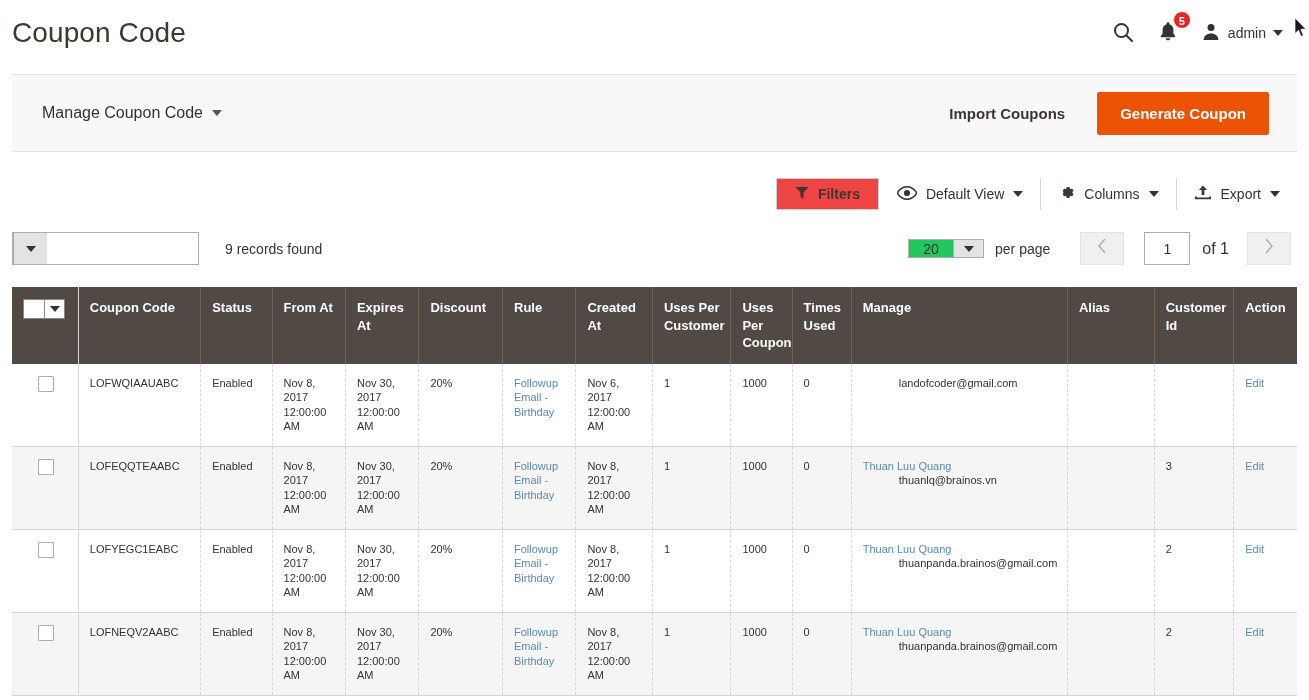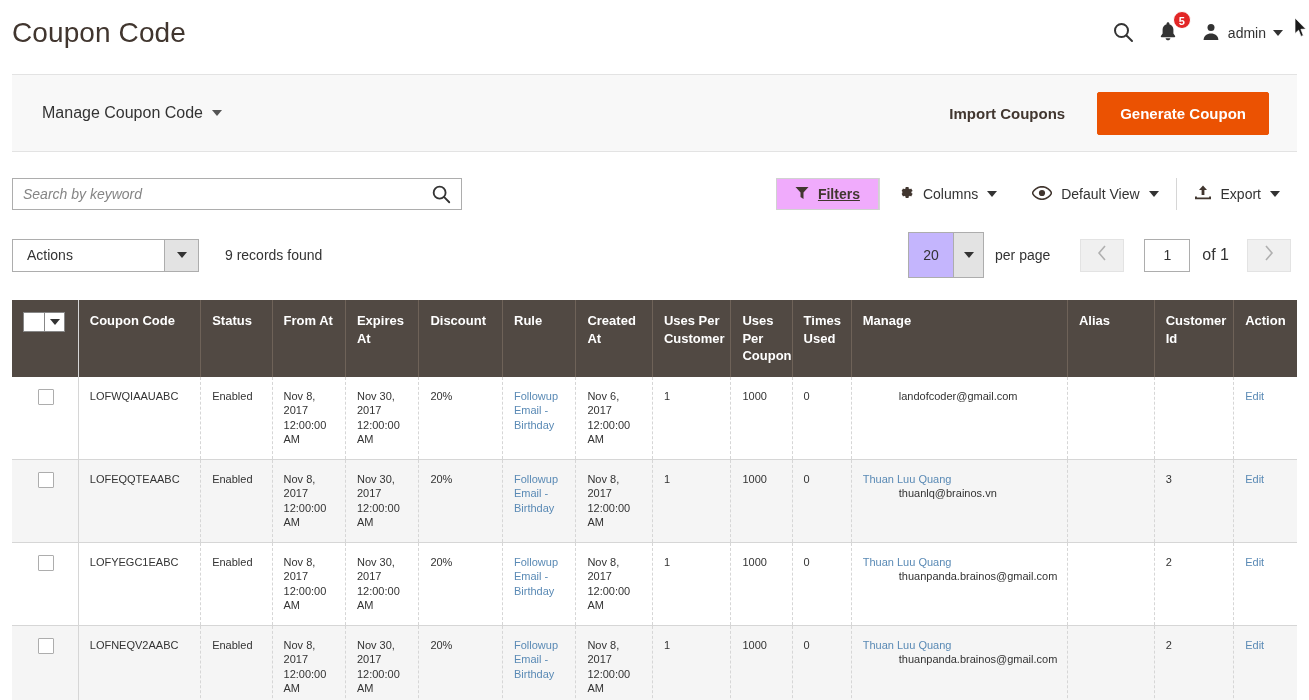--- a/index.html
+++ b/index.html
@@ -131,30 +131,29 @@
   .search-box input::placeholder { color: #858585; font-style: italic; }
   .search-icon-inner {
     position: absolute; right: 10px; top: 5px;
     cursor: pointer;
   }
   .toolbar-right {
     margin-left: auto;
     display: flex; align-items: center;
   }
   .filters-btn {
-    background: #f0abfc;
+    background: #ef4444;
     border: 1px solid #d1d1d1;
     height: 32px;
     display: flex; align-items: center; gap: 9px;
     padding: 0 18px;
     font-size: 14px; font-weight: bold;
     color: #41362f;
     cursor: pointer;
     font-family: inherit;
-    text-decoration: underline;
   }
   .tb-item {
     display: flex; align-items: center; gap: 9px;
     padding: 0 17px;
     height: 32px;
     font-size: 14px;
     color: #333;
     cursor: pointer;
     border-left: 1px solid transparent;
   }
@@ -190,22 +189,22 @@
     font-size: 14px;
     color: #333;
   }
   .pager {
     margin-left: auto;
     display: flex; align-items: center;
   }
   .perpage-select {
     display: flex; align-items: stretch;
     border: 1px solid #adadad;
-    height: 46px; width: 76px;
-    background: #c4b5fd;
+    height: 19px; width: 76px;
+    background: #22c55e;
   }
   .perpage-select .lbl {
     flex: 1; display: flex; align-items: center; justify-content: center;
     font-size: 14px;
   }
   .perpage-select .arrow-box {
     width: 30px; background: #e3e3e3;
     border-left: 1px solid #adadad;
     display: flex; align-items: center; justify-content: center;
   }
@@ -351,78 +350,68 @@
 <div class="action-bar">
   <div class="manage-dd">
     <span>Manage Coupon Code</span>
     <span class="caret"></span>
   </div>
   <button class="btn-secondary">Import Coupons</button>
   <button class="btn-primary">Generate Coupon</button>
 </div>
 
 <div class="grid-toolbar">
-  <div class="search-box">
-    <input type="text" placeholder="Search by keyword" style="">
-    <span class="search-icon-inner">
-      <svg width="22" height="22" viewBox="0 0 24 24" fill="none" stroke="#333" stroke-width="2">
-        <circle cx="10.5" cy="10.5" r="6.5"></circle>
-          <line x1="15.5" y1="15.5" x2="21" y2="21" stroke-linecap="round"></line>
-      </svg>
-    </span>
-  </div>
 
   <div class="toolbar-right">
     <button class="filters-btn">
       <span>
         <svg width="14" height="14" viewBox="0 0 14 14" fill="#41362f">
             <path d="M0.5 1h13l-5 5.6V13l-3-2.1V6.6z"></path>
           </svg>
       </span>
       <span>Filters</span>
     </button>
+
+    <div class="tb-item">
+      <span>
+        <svg width="20" height="14" viewBox="0 0 20 14" fill="#41362f">
+          <path d="M10 0.7C5.2 .7 1.6 4.2 .4 7c1.2 2.8 4.8 6.3 9.6 6.3S18.4 9.8 19.6 7C18.4 4.2 14.8 .7 10 .7z" fill="none" stroke="#41362f" stroke-width="1.6"></path>
+          <circle cx="10" cy="7" r="3.1"></circle>
+        </svg>
+      </span>
+      <span>Default View</span>
+      <span class="caret"></span>
+    </div>
 
     <div class="tb-item sep">
       <span>
         <svg width="17" height="17" viewBox="0 0 20 20" fill="#41362f">
           <path d="M10 6.3a3.7 3.7 0 100 7.4 3.7 3.7 0 000-7.4zm0 5.6a1.9 1.9 0 110-3.8 1.9 1.9 0 010 3.8z"></path>
           <path d="M18.4 11.6l-1.5-.9c.1-.5.1-1 0-1.5l1.5-.9-1.7-3-1.6.8c-.4-.35-.85-.6-1.35-.8l-.15-1.8h-3.4l-.15 1.8c-.5.2-.95.45-1.35.8l-1.6-.8-1.7 3 1.5.9c-.1.5-.1 1 0 1.5l-1.5.9 1.7 3 1.6-.8c.4.35.85.6 1.35.8l.15 1.8h3.4l.15-1.8c.5-.2.95-.45 1.35-.8l1.6.8z"></path>
         </svg>
       </span>
       <span>Columns</span>
       <span class="caret"></span>
     </div>
 
-    <div class="tb-item">
-      <span>
-        <svg width="20" height="14" viewBox="0 0 20 14" fill="#41362f">
-          <path d="M10 0.7C5.2 .7 1.6 4.2 .4 7c1.2 2.8 4.8 6.3 9.6 6.3S18.4 9.8 19.6 7C18.4 4.2 14.8 .7 10 .7z" fill="none" stroke="#41362f" stroke-width="1.6"></path>
-          <circle cx="10" cy="7" r="3.1"></circle>
-        </svg>
-      </span>
-      <span>Default View</span>
-      <span class="caret"></span>
-    </div>
-
     <div class="tb-item sep">
       <span>
         <svg width="18" height="16" viewBox="0 0 18 16" fill="#41362f">
           <path d="M9 0.6L5 5h2.6v5h2.8V5H13z"></path>
           <path d="M1 11.4v2.9h16v-2.9h-1.9v1.1H2.9v-1.1z"></path>
         </svg>
       </span>
       <span>Export</span>
       <span class="caret"></span>
     </div>
   </div>
 </div>
 
 <div class="actions-row">
   <div class="actions-select">
-    <span class="lbl">Actions</span>
     <span class="arrow-box">
       <span class="caret"></span>
     </span>
   </div>
   <div class="records-found">9 records found</div>
 
   <div class="pager">
     <div class="perpage-select">
       <span class="lbl">20</span>
       <span class="arrow-box">

